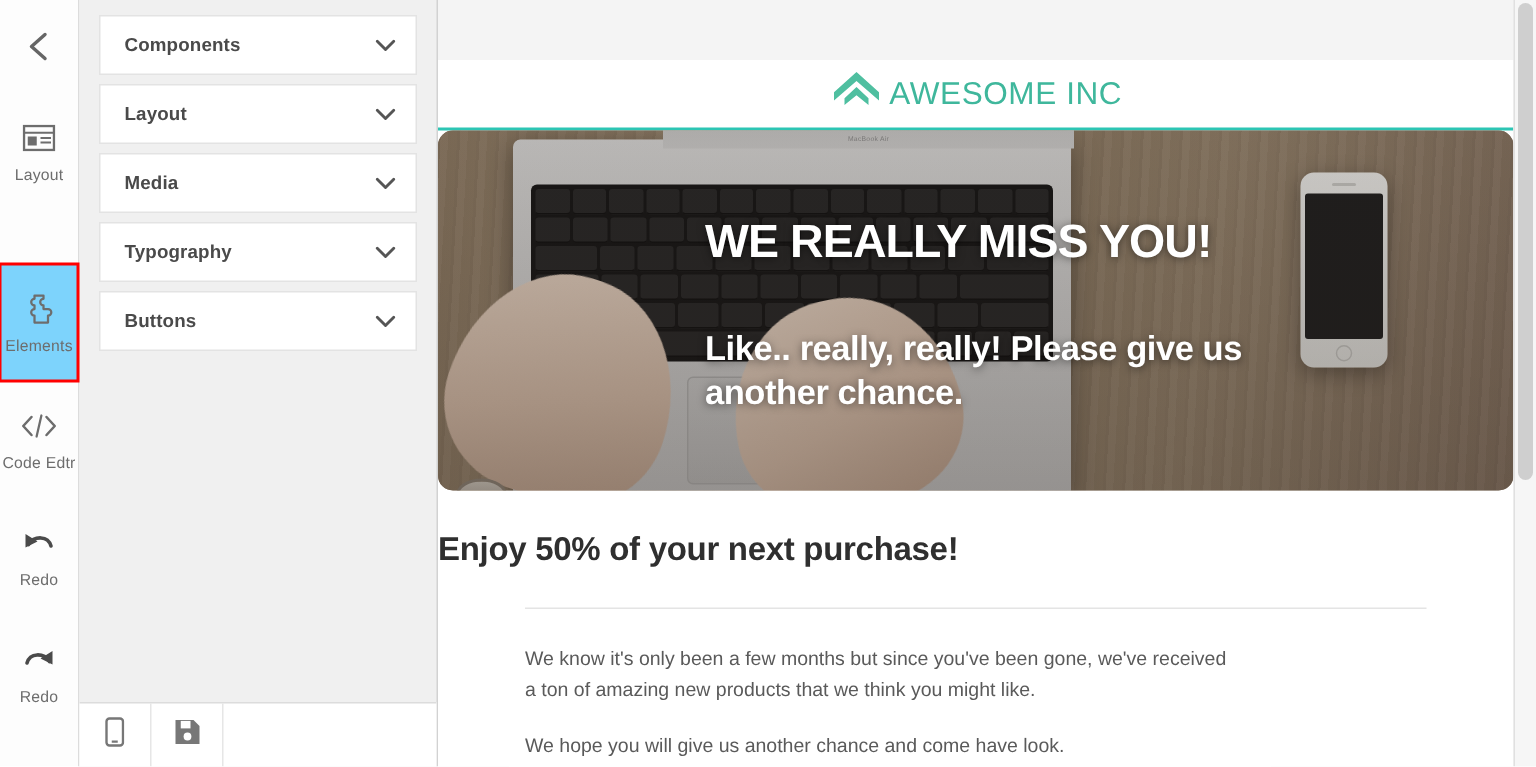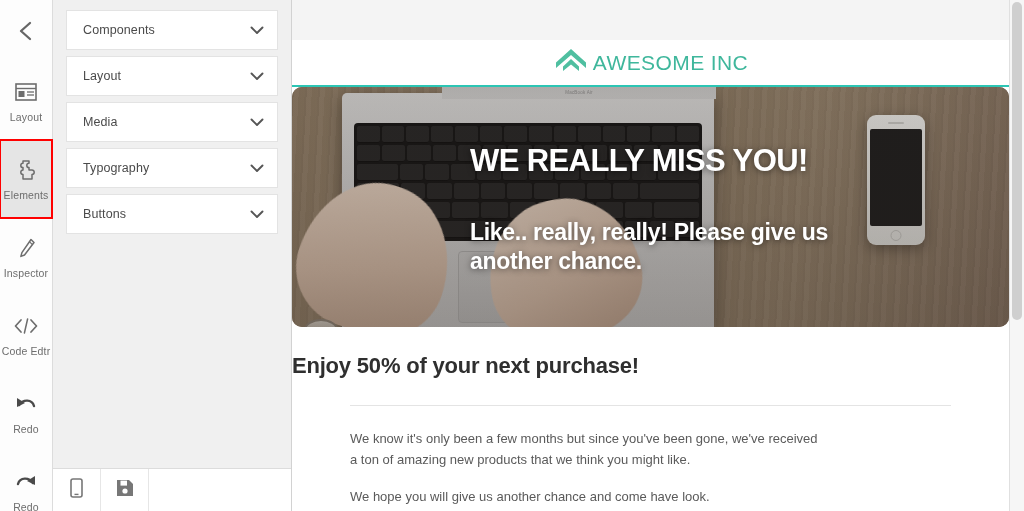--- a/index.html
+++ b/index.html
@@ -33,21 +33,21 @@
     cursor: pointer;
     position: relative;
   }
   .rail-item .ri-icon { height: 26px; display:flex; align-items:center; justify-content:center; }
   .rail-item .ri-label {
     font-size: 10.5px;
     color: #6d6d6d;
     letter-spacing: .15px;
     line-height: 1;
   }
-  .rail-item.active { background: #e5e5e5; }
+  .rail-item.active { background: #7dd3fc; margin-top: 36px; }
   .rail-item.annotated {
     outline: 2px solid #ff0000;
     outline-offset: -1px;
     z-index: 5;
   }
 
   
   .panel {
     width: 239px; flex: 0 0 239px;
     height: 511px;
@@ -64,20 +64,21 @@
   .acc-item {
     background: #ffffff;
     border: 1px solid #e3e3e3;
     height: 40px;
     margin-bottom: 6px;
     display: flex; align-items: center;
     justify-content: space-between;
     padding: 0 13px 0 16px;
     cursor: pointer;
     position: relative;
+    font-weight: bold;
   }
   .acc-item .acc-label {
     font-size: 12.5px;
     color: #4a4a4a;
     letter-spacing: .1px;
   }
   .acc-item.annotated {
     outline: 2px solid #ff0000;
     outline-offset: 3px;
   }
@@ -351,29 +352,20 @@
 
     <div class="rail-item active annotated">
       <span class="ri-icon">
         <svg width="24" height="24" viewBox="0 0 24 24">
           <path d="M9 3h6v2.2a2.2 2.2 0 1 0 0 4.4V12h3a2.2 2.2 0 1 1 0 4.4V21H9v-4.6a2.2 2.2 0 1 1 0-4.4V9.6a2.2 2.2 0 1 1 0-4.4z" fill="none" stroke="#6d6d6d" stroke-width="1.5" stroke-linejoin="round"></path>
         </svg>
       </span>
       <span class="ri-label">Elements</span>
     </div>
 
-    <div class="rail-item">
-      <span class="ri-icon">
-        <svg width="22" height="24" viewBox="0 0 22 24">
-          <path d="M16 3.5l3 3-9.5 12.5-3.6 1.4 1-3.8z" fill="none" stroke="#6d6d6d" stroke-width="1.5" stroke-linejoin="round"></path>
-          <line x1="14.2" y1="5.4" x2="17.1" y2="8.3" stroke="#6d6d6d" stroke-width="1.2"></line>
-        </svg>
-      </span>
-      <span class="ri-label">Inspector</span>
-    </div>
 
     <div class="rail-item">
       <span class="ri-icon">
         <svg width="26" height="20" viewBox="0 0 26 20">
           <polyline points="8,4 2.5,10 8,16" fill="none" stroke="#6d6d6d" stroke-width="1.7" stroke-linecap="round" stroke-linejoin="round"></polyline>
           <polyline points="18,4 23.5,10 18,16" fill="none" stroke="#6d6d6d" stroke-width="1.7" stroke-linecap="round" stroke-linejoin="round"></polyline>
           <line x1="14.6" y1="3" x2="11.4" y2="17" stroke="#6d6d6d" stroke-width="1.5" stroke-linecap="round"></line>
         </svg>
       </span>
       <span class="ri-label">Code Edtr</span>

